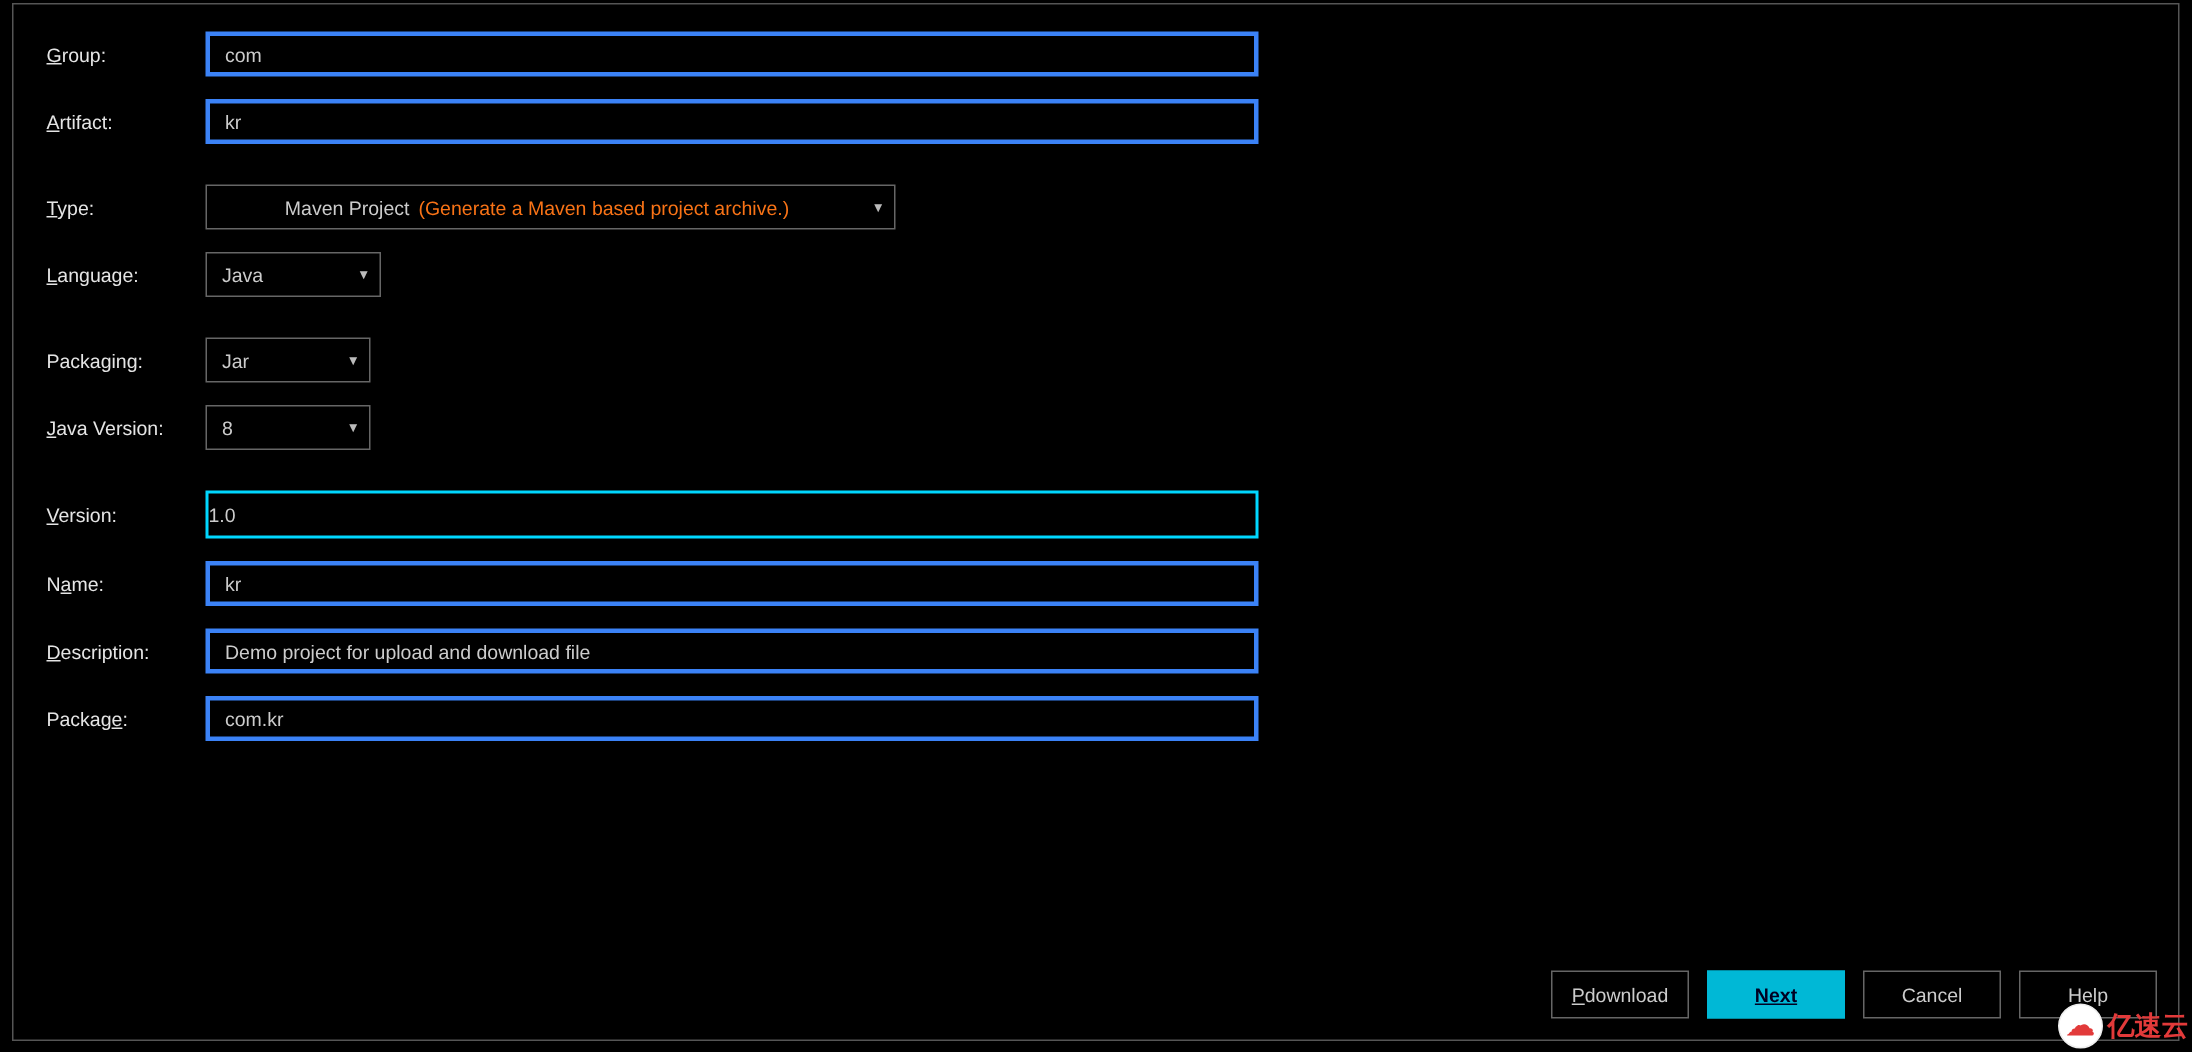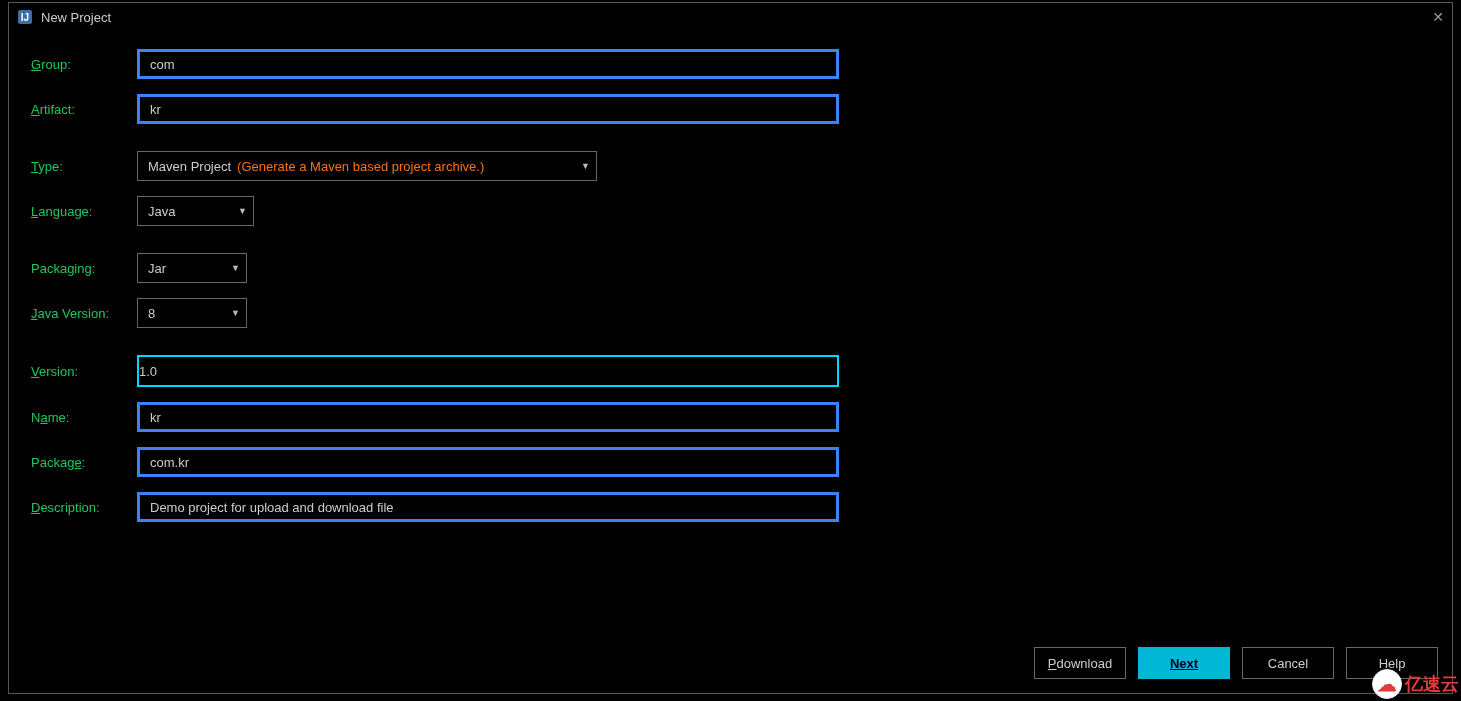--- a/index.html
+++ b/index.html
@@ -60,21 +60,21 @@
       margin-bottom: 20px;
     }
     .row {
       display: flex;
       align-items: center;
       margin-bottom: 15px;
     }
     .row.gap { margin-top: 12px; }
     .label {
       width: 106px;
-      color: #22c55e;
+      color: #e5e5e5;
     }
     .label u { text-decoration: underline; }
     .field {
       background: #000;
       border: 3px solid #3b82f6;
       color: #ccc;
       height: 30px;
       line-height: 28px;
       padding: 0 10px;
       font-size: 13px;
@@ -98,21 +98,21 @@
       cursor: pointer;
     }
     .combo .hint { color: #f97316; margin-left: 6px; }
     .combo .caret {
       position: absolute;
       right: 6px; top: 50%;
       transform: translateY(-50%);
       font-size: 9px;
       color: #bbb;
     }
-    .combo.type { width: 460px; }
+    .combo.type { width: 460px; justify-content: center; }
     .combo.lang { width: 117px; }
     .combo.pack { width: 110px; }
     .combo.jver { width: 110px; }
     .footer {
       display: flex;
       justify-content: flex-end;
       padding: 10px 14px 14px;
       gap: 12px;
     }
     .btn {
@@ -148,30 +148,20 @@
       display:flex;align-items:center;justify-content:center;color:#e23a3a;font-size:19px;
       border:1px solid #eee;
     }
   </style>
 </head>
 <body>
 
 <div class="left-gutter"></div>
 
 <div class="dialog">
-  <div class="titlebar">
-    <span class="icon">
-      <svg width="16" height="16" viewBox="0 0 16 16">
-          <rect x="1" y="1" width="14" height="14" rx="2" fill="#3a6ea5"></rect>
-          <text x="8" y="12" font-size="10" text-anchor="middle" fill="#fff" font-family="Arial" font-weight="bold">IJ</text>
-        </svg>
-    </span>
-    <span>New Project</span>
-    <span class="close">✕</span>
-  </div>
 
   <div class="content">
 
     <div class="row">
       <div class="label"><u>G</u><span>roup:</span></div>
       <input class="field wide" value="com" style="">
     </div>
 
     <div class="row">
       <div class="label"><u>A</u>rtifact:</div>
@@ -215,27 +205,27 @@
       <div class="label"><u>V</u>ersion:</div>
       <input class="field wide focused" value="1.0" style="">
     </div>
 
     <div class="row">
       <div class="label">N<u>a</u>me:</div>
       <input class="field wide" value="kr" style="">
     </div>
 
     <div class="row">
+      <div class="label"><u>D</u>escription:</div>
+      <input class="field wide" value="Demo project for upload and download file" style="">
+    </div>
+
+    <div class="row">
       <div class="label">Packag<u>e</u>:</div>
       <input class="field wide" value="com.kr" style="">
-    </div>
-
-    <div class="row">
-      <div class="label"><u>D</u>escription:</div>
-      <input class="field wide" value="Demo project for upload and download file" style="">
     </div>
   </div>
 
   <div class="footer">
     <button class="btn"><u>P</u><span>download</span></button>
     <button class="btn primary"><u>Next</u></button>
     <button class="btn">Cancel</button>
     <button class="btn">Help</button>
   </div>
 </div>

